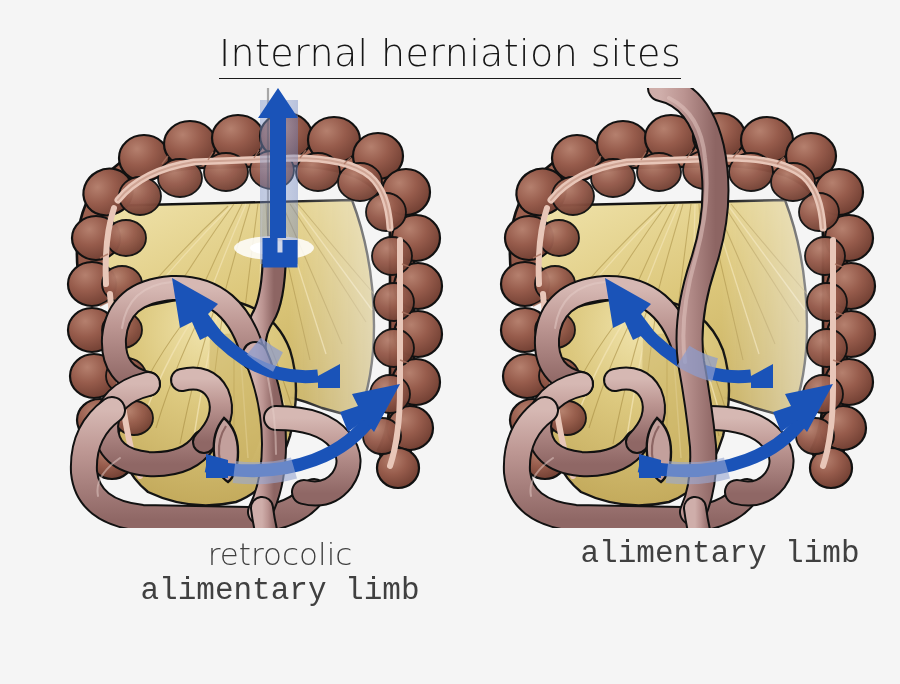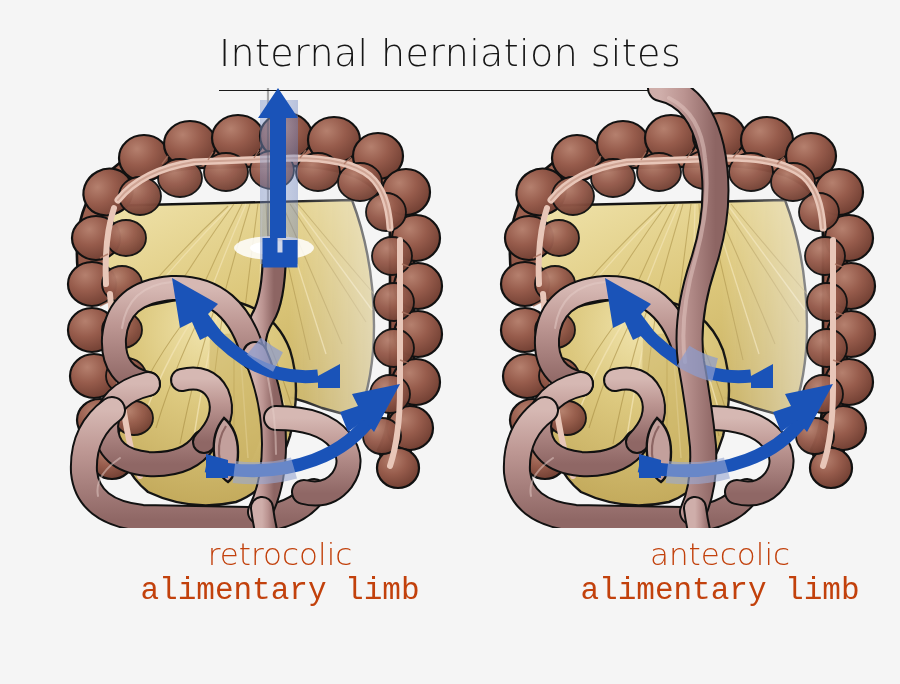--- a/index.html
+++ b/index.html
@@ -18,34 +18,34 @@
     text-align:center;
     font-size:38px;
     font-weight:300;
     letter-spacing:.4px;
     color:#161616;
     line-height:1.05;
   }
   .title .tx{
     display:inline-block;
     border-bottom:1.6px solid #1a1a1a;
-    padding-bottom:16px;
+    padding-bottom:4px;
   }
 
   .figwrap{position:absolute;top:88px;}
   .figwrap.left{left:22px;}
   .figwrap.right{left:455px;}
   .figsvg{display:block;}
 
   .caption{
     position:absolute;top:536px;width:440px;
     text-align:center;
     font-size:31px;
     font-weight:300;
-    color:#c2410c;
+    color:#404040;
     line-height:1.18;
   }
   .caption.left{left:60px;}
   .caption.right{left:500px;}
   .cap-l2{display:block;font-family:Liberation Mono, monospace;}
 </style>
 </head>
 <body style="background: rgb(245, 245, 245);">
 
 <div id="page">
@@ -519,17 +519,16 @@
     </g>
   </svg>
   </div>
 
   <div class="caption left">
     <span>retrocolic</span>
     <span class="cap-l2">alimentary limb</span>
   </div>
 
   <div class="caption right">
-    <span>antecolic</span>
     <span class="cap-l2">alimentary limb</span>
   </div>
 
 </div>
 
 </body></html>

